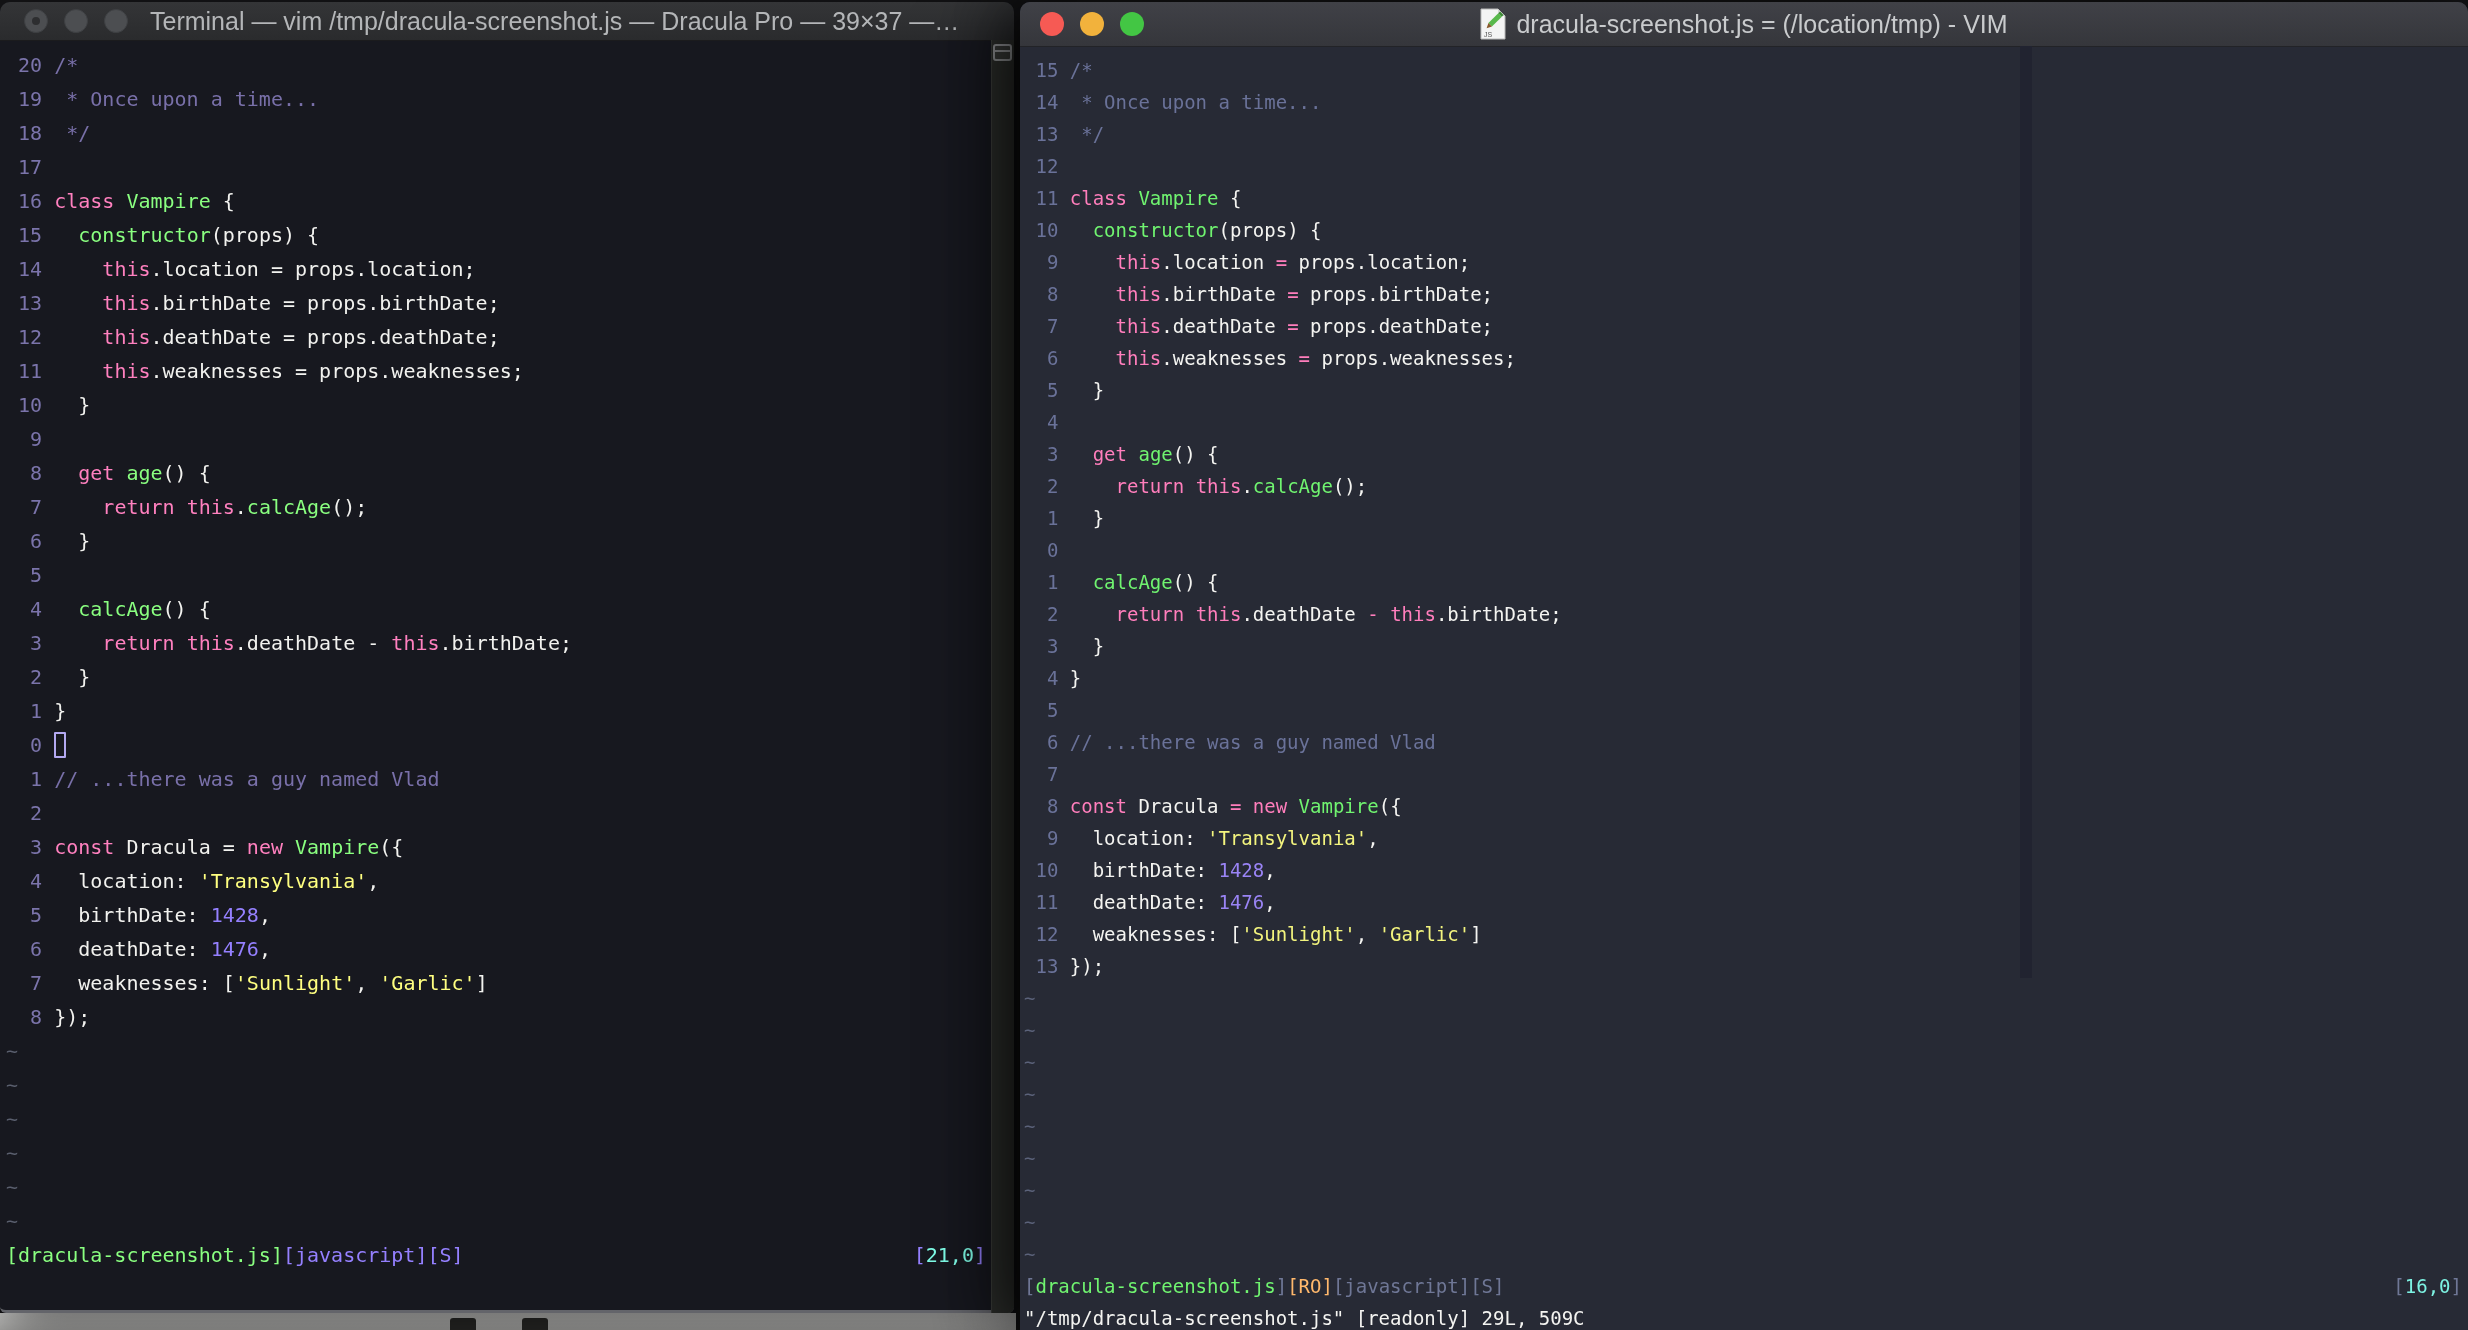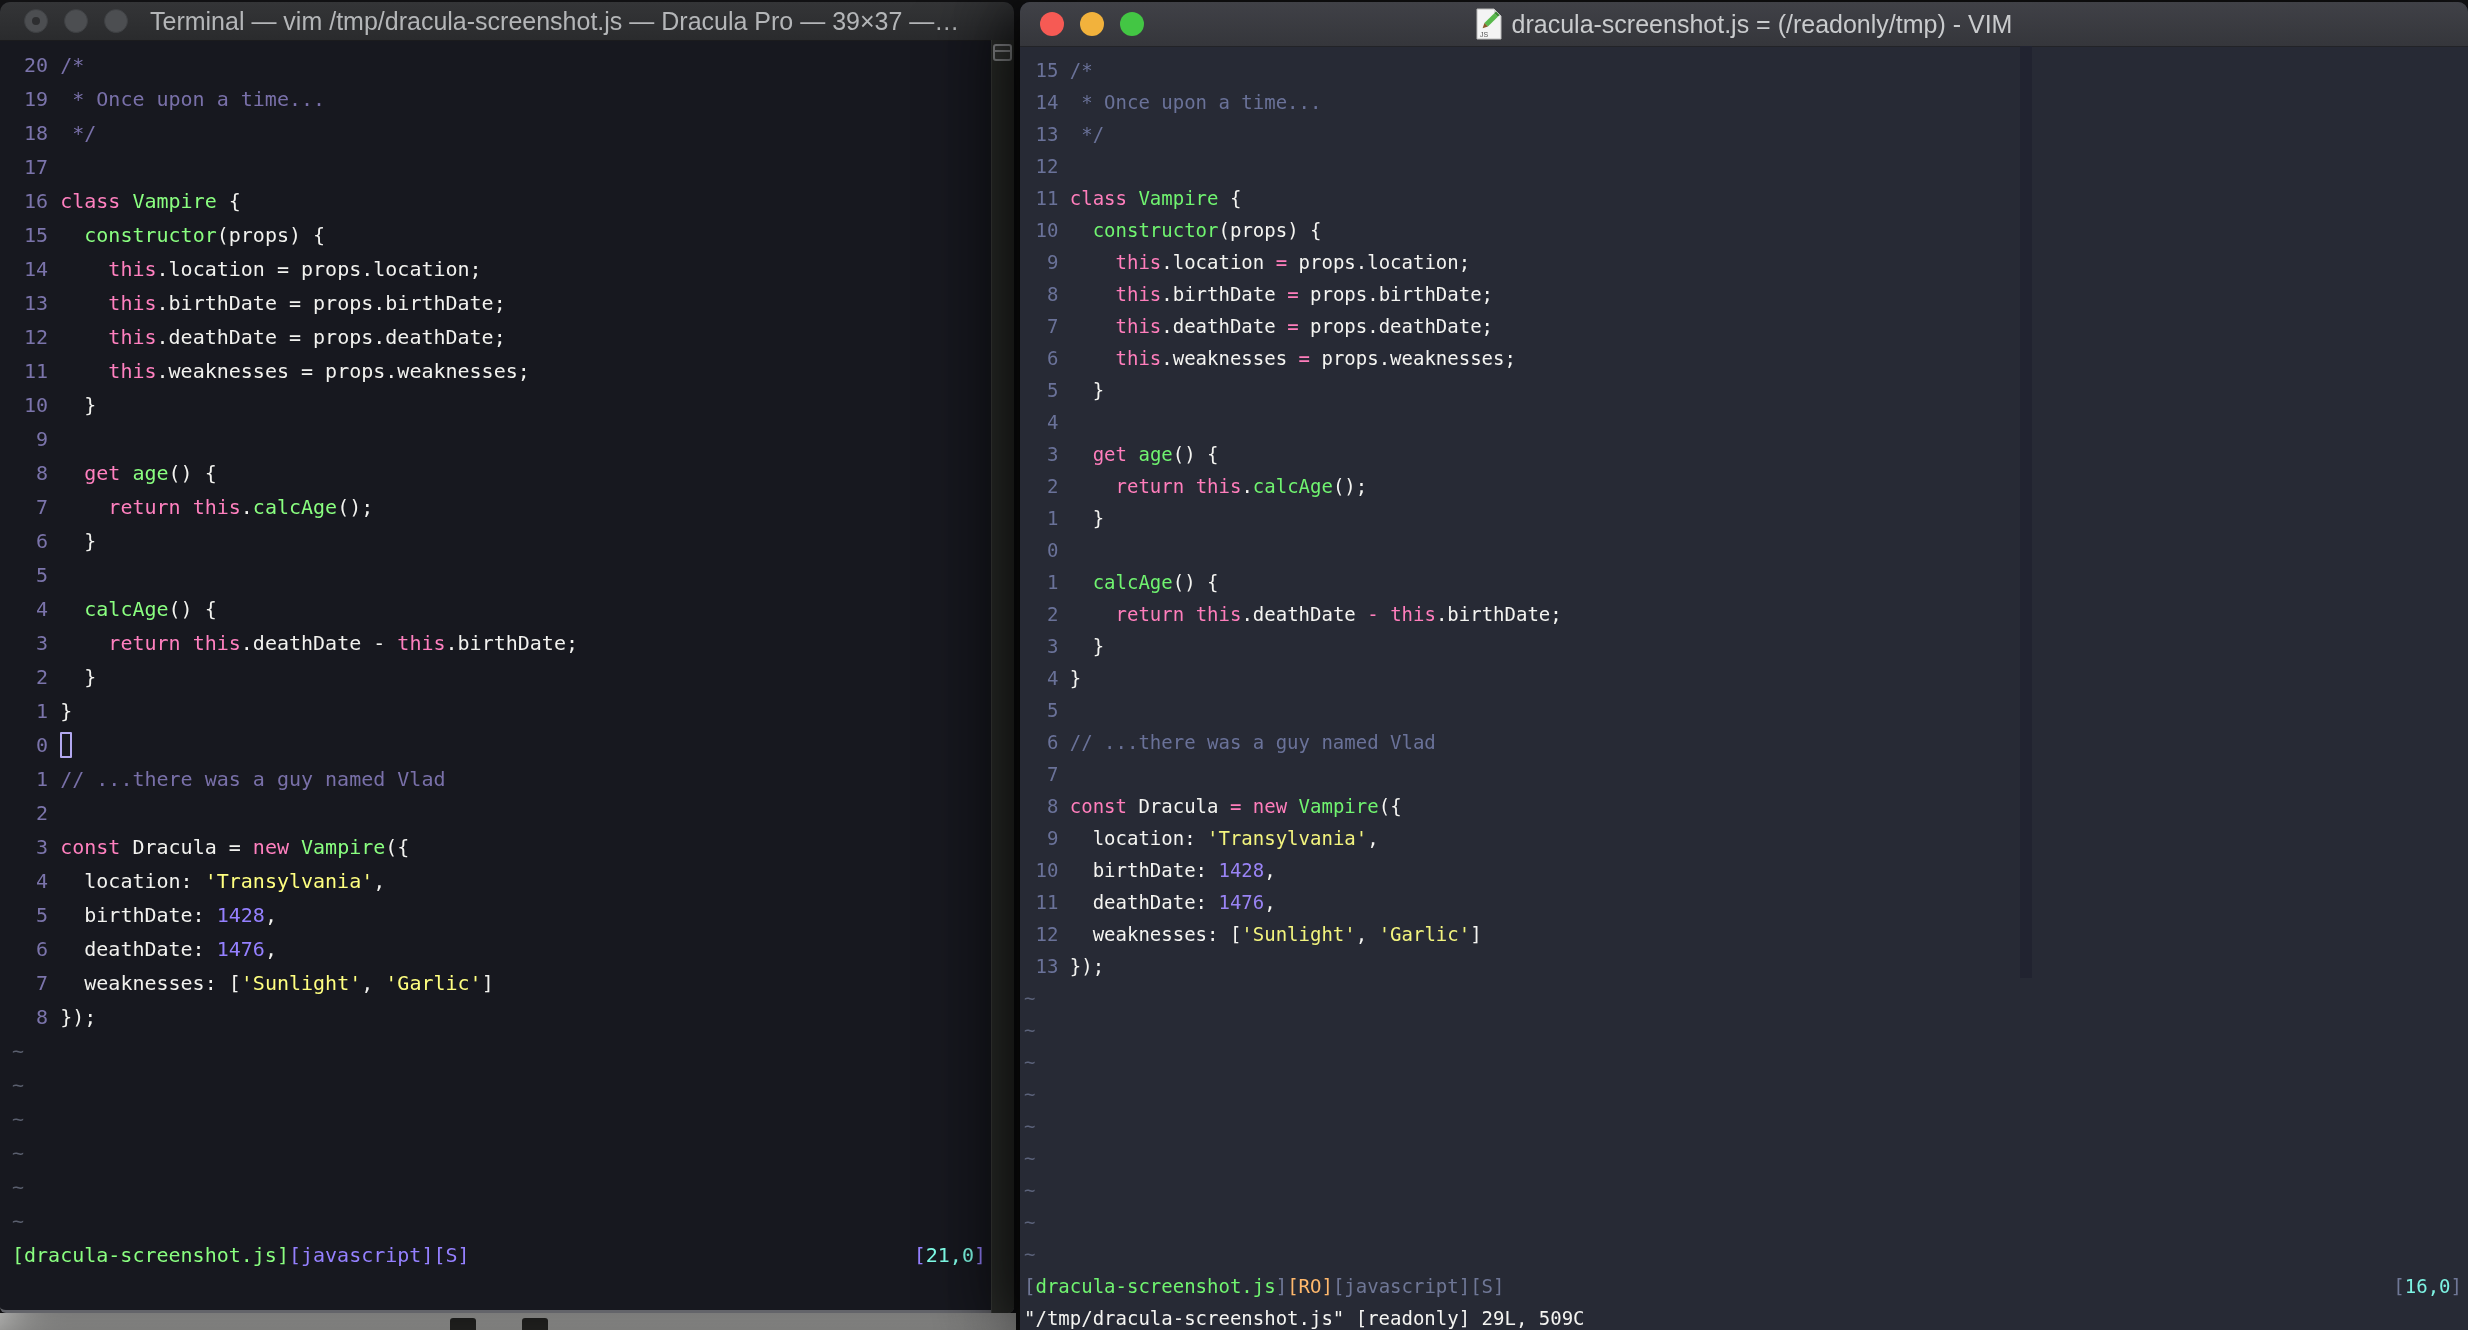--- a/index.html
+++ b/index.html
@@ -40,21 +40,21 @@
   .win-right .titlebar{height:44px;background:linear-gradient(#404147,#35363b);
             border-bottom:1px solid #222327;border-radius:10px 10px 0 0;
             display:flex;align-items:center;justify-content:center;gap:10px;}
   .win-right .light{width:24px;height:24px;top:10px;}
   .win-right .title-text{font-size:25px;color:#c9cbcd;}
   .colorcol{position:absolute;left:1000px;top:44px;width:12px;height:932px;background:#212330;}
 
   
   .vimtext{position:absolute;white-space:pre;overflow:hidden;}
   .win-left  .vimtext{left:0;top:38px;right:22px;bottom:0;
-            padding:8px 0 0 12px;font:20px/34px "DejaVu Sans Mono",monospace;color:#f2f2ef;}
+            padding:8px 0 0 6px;font:20px/34px "DejaVu Sans Mono",monospace;color:#f2f2ef;}
   .win-right .vimtext{left:0;top:44px;right:0;bottom:0;
             padding:8px 0 0 4px;font:19px/32px "DejaVu Sans Mono",monospace;color:#f4f4f1;}
   .row{white-space:pre;}
   .statusrow{display:flex;justify-content:space-between;padding-right:6px;}
   .cursor{display:inline-block;width:12px;height:26px;border:2px solid #b3a8f0;
           border-radius:1px;vertical-align:-6px;box-sizing:border-box;}
 
   
   .doc-icon{width:26px;height:32px;position:relative;flex:0 0 auto;}
 </style>
@@ -94,21 +94,21 @@
       <svg class="doc-icon" viewBox="0 0 26 32">
         <path d="M1 1 h17 l7 7 v23 h-24 z" fill="#f4f4f4" stroke="#b9b9b9"></path>
         <path d="M18 1 l7 7 h-7 z" fill="#d6d6d6"></path>
         <g transform="rotate(45 13 14)">
           <rect x="10.5" y="4" width="5" height="14" fill="#59b94c"></rect>
           <path d="M10.5 18 l2.5 5 l2.5 -5 z" fill="#8a5a2b"></path>
           <rect x="10.5" y="1.5" width="5" height="2.5" fill="#3e8a36"></rect>
         </g>
         <text x="4" y="29" font-size="7" fill="#555" font-family="Liberation Sans, sans-serif">JS</text>
       </svg>
-      <span class="title-text">dracula-screenshot.js = (/readonly/tmp) - VIM</span>
+      <span class="title-text">dracula-screenshot.js = (/location/tmp) - VIM</span>
     </div>
 
     <div class="colorcol"></div>
 
     <div class="vimtext" id="right-text"><div class="row"><span style="color: rgb(106, 114, 153);"> 15 </span><span style="color: rgb(106, 114, 153);">/*</span></div><div class="row"><span style="color: rgb(106, 114, 153);"> 14 </span><span style="color: rgb(106, 114, 153);"> * Once upon a time...</span></div><div class="row"><span style="color: rgb(106, 114, 153);"> 13 </span><span style="color: rgb(106, 114, 153);"> */</span></div><div class="row"><span style="color: rgb(106, 114, 153);"> 12 </span></div><div class="row"><span style="color: rgb(106, 114, 153);"> 11 </span><span style="color: rgb(255, 126, 188);">class</span><span style="color: rgb(244, 244, 241);"> </span><span style="color: rgb(112, 244, 112);">Vampire</span><span style="color: rgb(244, 244, 241);"> {</span></div><div class="row"><span style="color: rgb(106, 114, 153);"> 10 </span><span style="color: rgb(244, 244, 241);">  </span><span style="color: rgb(112, 244, 112);">constructor</span><span style="color: rgb(244, 244, 241);">(props) {</span></div><div class="row"><span style="color: rgb(106, 114, 153);">  9 </span><span style="color: rgb(244, 244, 241);">    </span><span style="color: rgb(255, 126, 188);">this</span><span style="color: rgb(244, 244, 241);">.location </span><span style="color: rgb(255, 126, 188);">=</span><span style="color: rgb(244, 244, 241);"> props.location;</span></div><div class="row"><span style="color: rgb(106, 114, 153);">  8 </span><span style="color: rgb(244, 244, 241);">    </span><span style="color: rgb(255, 126, 188);">this</span><span style="color: rgb(244, 244, 241);">.birthDate </span><span style="color: rgb(255, 126, 188);">=</span><span style="color: rgb(244, 244, 241);"> props.birthDate;</span></div><div class="row"><span style="color: rgb(106, 114, 153);">  7 </span><span style="color: rgb(244, 244, 241);">    </span><span style="color: rgb(255, 126, 188);">this</span><span style="color: rgb(244, 244, 241);">.deathDate </span><span style="color: rgb(255, 126, 188);">=</span><span style="color: rgb(244, 244, 241);"> props.deathDate;</span></div><div class="row"><span style="color: rgb(106, 114, 153);">  6 </span><span style="color: rgb(244, 244, 241);">    </span><span style="color: rgb(255, 126, 188);">this</span><span style="color: rgb(244, 244, 241);">.weaknesses </span><span style="color: rgb(255, 126, 188);">=</span><span style="color: rgb(244, 244, 241);"> props.weaknesses;</span></div><div class="row"><span style="color: rgb(106, 114, 153);">  5 </span><span style="color: rgb(244, 244, 241);">  }</span></div><div class="row"><span style="color: rgb(106, 114, 153);">  4 </span></div><div class="row"><span style="color: rgb(106, 114, 153);">  3 </span><span style="color: rgb(244, 244, 241);">  </span><span style="color: rgb(255, 126, 188);">get</span><span style="color: rgb(244, 244, 241);"> </span><span style="color: rgb(112, 244, 112);">age</span><span style="color: rgb(244, 244, 241);">() {</span></div><div class="row"><span style="color: rgb(106, 114, 153);">  2 </span><span style="color: rgb(244, 244, 241);">    </span><span style="color: rgb(255, 126, 188);">return</span><span style="color: rgb(244, 244, 241);"> </span><span style="color: rgb(255, 126, 188);">this</span><span style="color: rgb(244, 244, 241);">.</span><span style="color: rgb(112, 244, 112);">calcAge</span><span style="color: rgb(244, 244, 241);">();</span></div><div class="row"><span style="color: rgb(106, 114, 153);">  1 </span><span style="color: rgb(244, 244, 241);">  }</span></div><div class="row"><span style="color: rgb(106, 114, 153);">  0 </span></div><div class="row"><span style="color: rgb(106, 114, 153);">  1 </span><span style="color: rgb(244, 244, 241);">  </span><span style="color: rgb(112, 244, 112);">calcAge</span><span style="color: rgb(244, 244, 241);">() {</span></div><div class="row"><span style="color: rgb(106, 114, 153);">  2 </span><span style="color: rgb(244, 244, 241);">    </span><span style="color: rgb(255, 126, 188);">return</span><span style="color: rgb(244, 244, 241);"> </span><span style="color: rgb(255, 126, 188);">this</span><span style="color: rgb(244, 244, 241);">.deathDate </span><span style="color: rgb(255, 126, 188);">-</span><span style="color: rgb(244, 244, 241);"> </span><span style="color: rgb(255, 126, 188);">this</span><span style="color: rgb(244, 244, 241);">.birthDate;</span></div><div class="row"><span style="color: rgb(106, 114, 153);">  3 </span><span style="color: rgb(244, 244, 241);">  }</span></div><div class="row"><span style="color: rgb(106, 114, 153);">  4 </span><span style="color: rgb(244, 244, 241);">}</span></div><div class="row"><span style="color: rgb(106, 114, 153);">  5 </span></div><div class="row"><span style="color: rgb(106, 114, 153);">  6 </span><span style="color: rgb(106, 114, 153);">// ...there was a guy named Vlad</span></div><div class="row"><span style="color: rgb(106, 114, 153);">  7 </span></div><div class="row"><span style="color: rgb(106, 114, 153);">  8 </span><span style="color: rgb(255, 126, 188);">const</span><span style="color: rgb(244, 244, 241);"> Dracula </span><span style="color: rgb(255, 126, 188);">=</span><span style="color: rgb(244, 244, 241);"> </span><span style="color: rgb(255, 126, 188);">new</span><span style="color: rgb(244, 244, 241);"> </span><span style="color: rgb(112, 244, 112);">Vampire</span><span style="color: rgb(244, 244, 241);">({</span></div><div class="row"><span style="color: rgb(106, 114, 153);">  9 </span><span style="color: rgb(244, 244, 241);">  location: </span><span style="color: rgb(243, 244, 126);">'Transylvania'</span><span style="color: rgb(244, 244, 241);">,</span></div><div class="row"><span style="color: rgb(106, 114, 153);"> 10 </span><span style="color: rgb(244, 244, 241);">  birthDate: </span><span style="color: rgb(154, 132, 245);">1428</span><span style="color: rgb(244, 244, 241);">,</span></div><div class="row"><span style="color: rgb(106, 114, 153);"> 11 </span><span style="color: rgb(244, 244, 241);">  deathDate: </span><span style="color: rgb(154, 132, 245);">1476</span><span style="color: rgb(244, 244, 241);">,</span></div><div class="row"><span style="color: rgb(106, 114, 153);"> 12 </span><span style="color: rgb(244, 244, 241);">  weaknesses: [</span><span style="color: rgb(243, 244, 126);">'Sunlight'</span><span style="color: rgb(244, 244, 241);">, </span><span style="color: rgb(243, 244, 126);">'Garlic'</span><span style="color: rgb(244, 244, 241);">]</span></div><div class="row"><span style="color: rgb(106, 114, 153);"> 13 </span><span style="color: rgb(244, 244, 241);">});</span></div><div class="row"><span style="color: rgb(91, 98, 122);">~</span></div><div class="row"><span style="color: rgb(91, 98, 122);">~</span></div><div class="row"><span style="color: rgb(91, 98, 122);">~</span></div><div class="row"><span style="color: rgb(91, 98, 122);">~</span></div><div class="row"><span style="color: rgb(91, 98, 122);">~</span></div><div class="row"><span style="color: rgb(91, 98, 122);">~</span></div><div class="row"><span style="color: rgb(91, 98, 122);">~</span></div><div class="row"><span style="color: rgb(91, 98, 122);">~</span></div><div class="row"><span style="color: rgb(91, 98, 122);">~</span></div><div class="row statusrow"><span><span style="color: rgb(111, 119, 150);">[</span><span style="color: rgb(112, 244, 112);">dracula-screenshot.js</span><span style="color: rgb(111, 119, 150);">]</span><span style="color: rgb(255, 184, 108);">[RO]</span><span style="color: rgb(111, 119, 150);">[javascript][S]</span></span><span><span style="color: rgb(111, 119, 150);">[</span><span style="color: rgb(125, 243, 227);">16,0</span><span style="color: rgb(111, 119, 150);">]</span></span></div><div class="row">"/tmp/dracula-screenshot.js" [readonly] 29L, 509C</div></div>
   </div>
 
 </div>
 
 </body></html>

